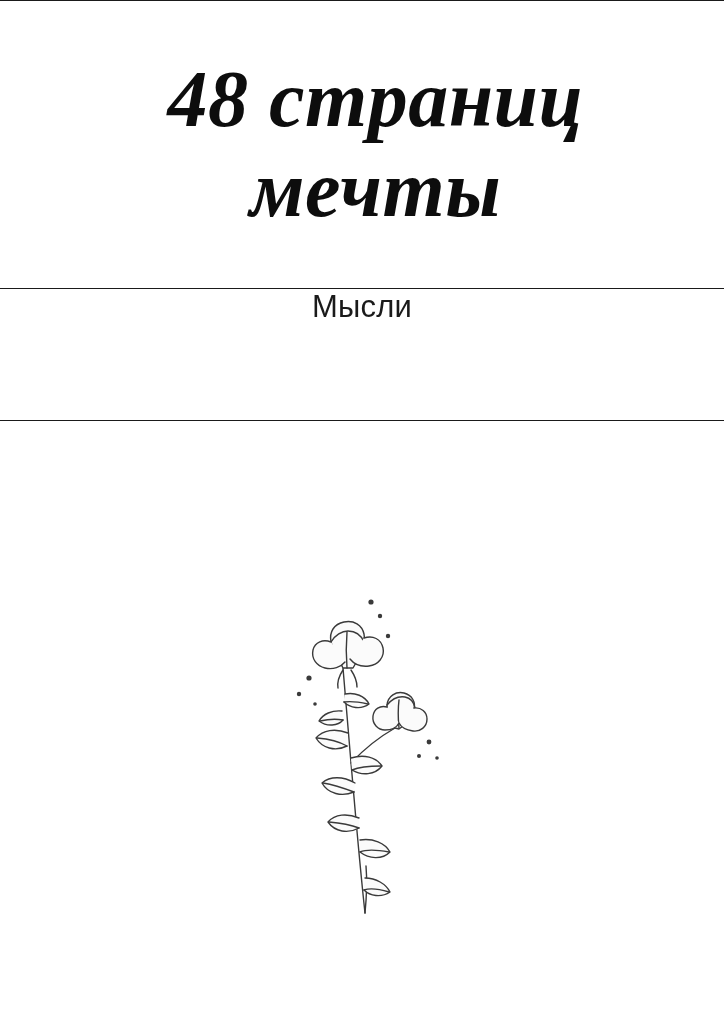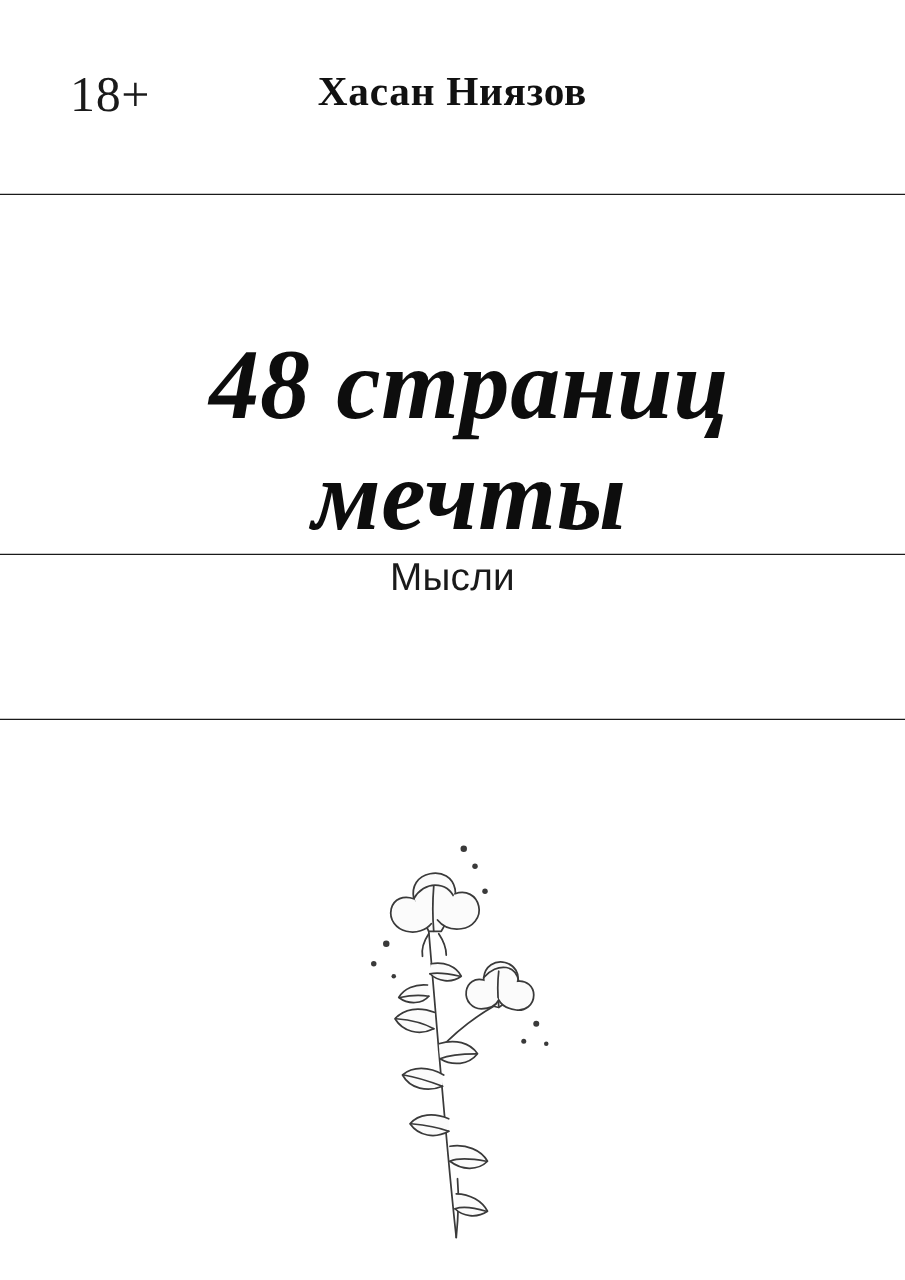--- a/index.html
+++ b/index.html
@@ -56,21 +56,21 @@
     flex: 0 0 auto;
     height: 1px;
     width: 100%;
     background: #1a1a1a;
   }
 
   
   .band-title {
     flex: 0 0 287px;
     display: flex;
-    align-items: flex-end;
+    align-items: center;
     justify-content: center;
     padding: 0 36px;
     box-sizing: border-box;
     margin-left: 27px;
   }
   .title {
     font-family: "Liberation Serif", serif;
     font-style: italic;
     font-weight: 700;
     font-size: 80px;
@@ -129,24 +129,20 @@
   }
   .art svg path.leaf-fill {
     fill: #fbfbfb;
   }
 </style>
 </head>
 <body>
 
 <div class="cover">
 
-  <div class="band-top">
-    <div class="age-rating">18+</div>
-    <div class="author">Хасан Ниязов</div>
-  </div>
 
   <div class="rule"></div>
 
   <div class="band-title">
     <div class="title">48 страниц мечты</div>
   </div>
 
   <div class="rule"></div>
 
   <div class="band-subtitle">

